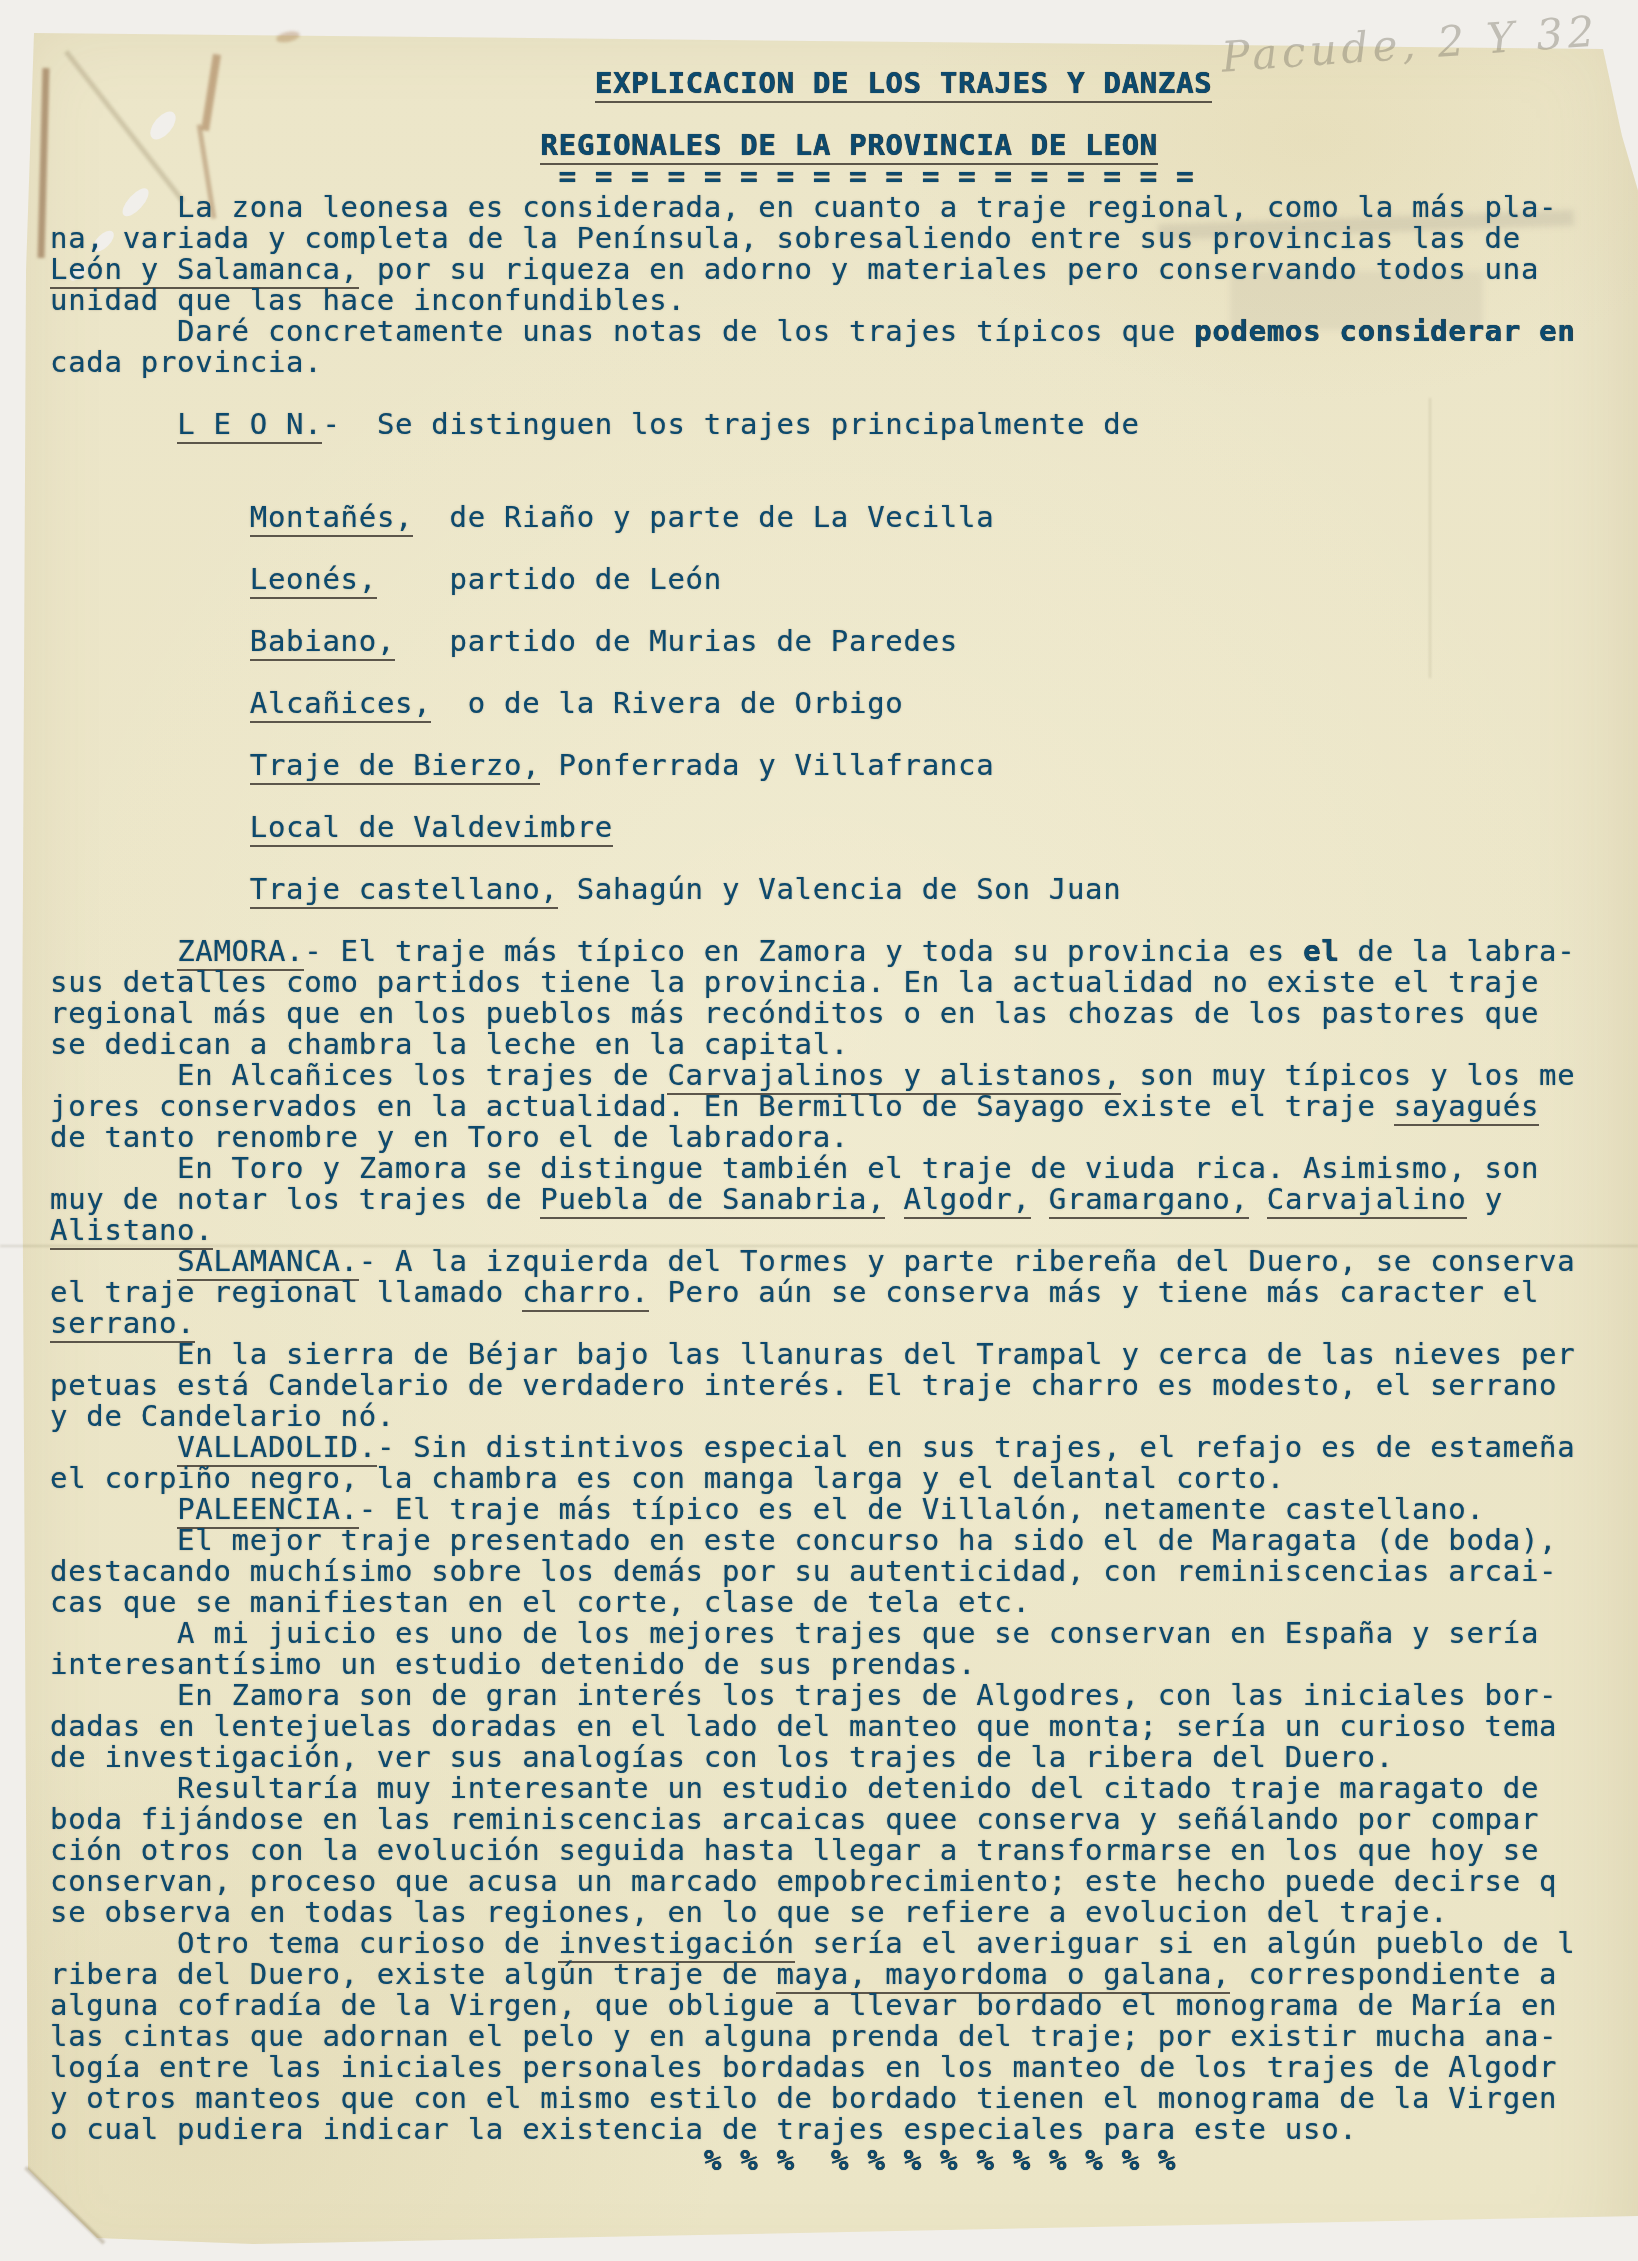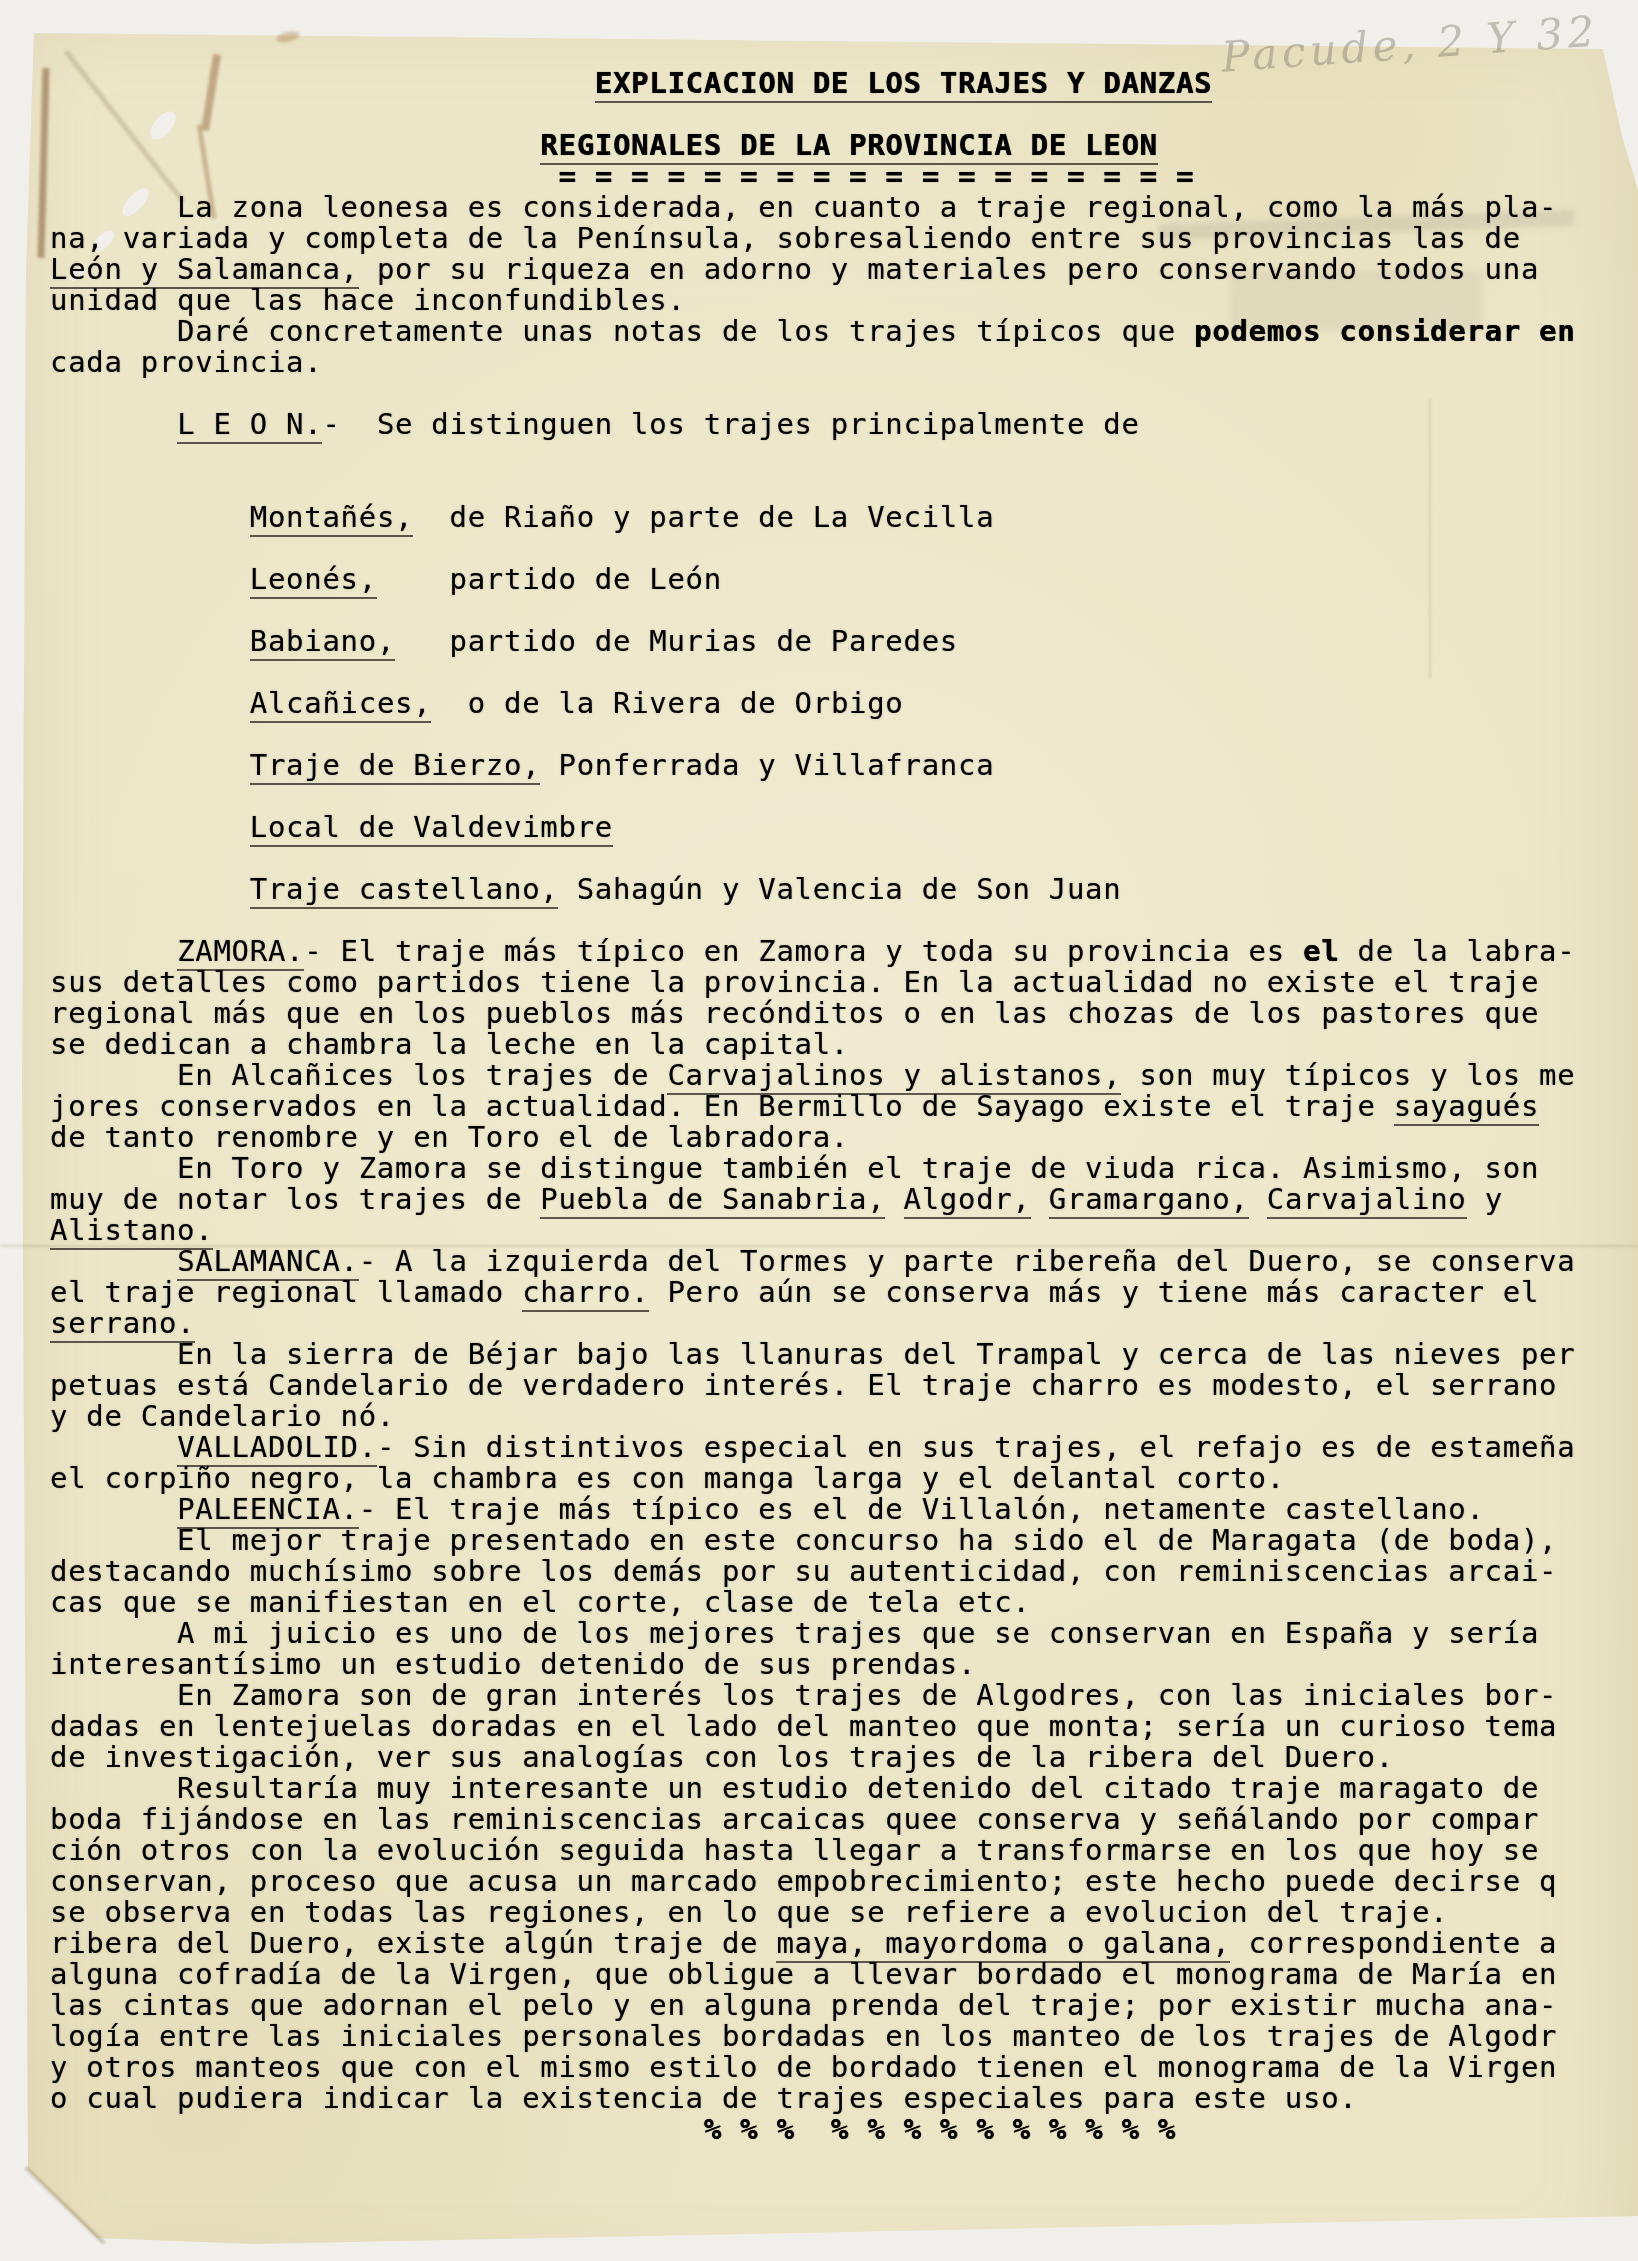--- a/index.html
+++ b/index.html
@@ -17,21 +17,21 @@
     clip-path: polygon(34px 33px, 1603px 49px, 1622px 136px, 1639px 194px,
                        1639px 2216px, 995px 2229px, 253px 2244px, 97px 2238px,
                        28px 2169px, 22px 1085px, 26px 271px);}
   
   .blob{position:absolute;background:#f1efeb;border-radius:50%;}
   .stain{position:absolute;pointer-events:none;}
   .creaseH{position:absolute;left:0;width:1639px;height:1.8px;background:rgba(105,92,60,.18);filter:blur(0.9px);}
   .creaseV{position:absolute;width:1.8px;background:rgba(105,92,60,.14);filter:blur(0.9px);}
   
   .typed{position:absolute;left:50px;top:68px;font-size:29px;line-height:31px;
-         letter-spacing:0.7px;color:#000000;
+         letter-spacing:0.7px;color:#0c4a6e;
          text-shadow:0 0 0.9px rgba(58,52,45,.55),0 0 3.2px rgba(58,52,45,.10);}
   .line{white-space:pre;height:31px;}
   .u{border-bottom:2.7px solid rgba(60,54,46,.82);padding-bottom:0.5px;}
   .b{font-weight:bold;text-shadow:0 0 0.9px rgba(46,41,35,.9),0.5px 0 0 rgba(46,41,35,.85);}
   
   .annotation{position:absolute;left:1221px;top:17px;width:452px;
       font-family:"DejaVu Serif","Liberation Serif",serif;font-style:italic;
       font-size:42px;letter-spacing:4.5px;color:rgba(125,118,104,.42);
       transform:rotate(-4deg);white-space:nowrap;}
   .pencil-smudge{position:absolute;background:rgba(120,115,105,.16);filter:blur(3.2px);}
@@ -115,20 +115,21 @@
       <div class="line"><span>       A mi juicio es uno de los mejores trajes que se conservan en España y sería</span></div>
       <div class="line"><span>interesantísimo un estudio detenido de sus prendas.</span></div>
       <div class="line"><span>       En Zamora son de gran interés los trajes de Algodres, con las iniciales bor-</span></div>
       <div class="line"><span>dadas en lentejuelas doradas en el lado del manteo que monta; sería un curioso tema</span></div>
       <div class="line"><span>de investigación, ver sus analogías con los trajes de la ribera del Duero.</span></div>
       <div class="line"><span>       Resultaría muy interesante un estudio detenido del citado traje maragato de</span></div>
       <div class="line"><span>boda fijándose en las reminiscencias arcaicas quee conserva y señálando por compar</span></div>
       <div class="line"><span>ción otros con la evolución seguida hasta llegar a transformarse en los que hoy se</span></div>
       <div class="line"><span>conservan, proceso que acusa un marcado empobrecimiento; este hecho puede decirse q</span></div>
       <div class="line"><span>se observa en todas las regiones, en lo que se refiere a evolucion del traje.</span></div>
+      <div class="line"><span>       Otro tema curioso de </span><span class="u">investigación</span><span> sería el averiguar si en algún pueblo de l</span></div>
       <div class="line"><span>ribera del Duero, existe algún traje de </span><span class="u">maya, mayordoma o galana,</span><span> correspondiente a</span></div>
       <div class="line"><span>alguna cofradía de la Virgen, que obligue a llevar bordado el monograma de María en</span></div>
       <div class="line"><span>las cintas que adornan el pelo y en alguna prenda del traje; por existir mucha ana-</span></div>
       <div class="line"><span>logía entre las iniciales personales bordadas en los manteo de los trajes de Algodr</span></div>
       <div class="line"><span>y otros manteos que con el mismo estilo de bordado tienen el monograma de la Virgen</span></div>
       <div class="line"><span>o cual pudiera indicar la existencia de trajes especiales para este uso.</span></div>
       <div class="line"><span>                                    </span><span class="b">% % %  % % % % % % % % % %</span></div>
     </div>
 
 </div>

